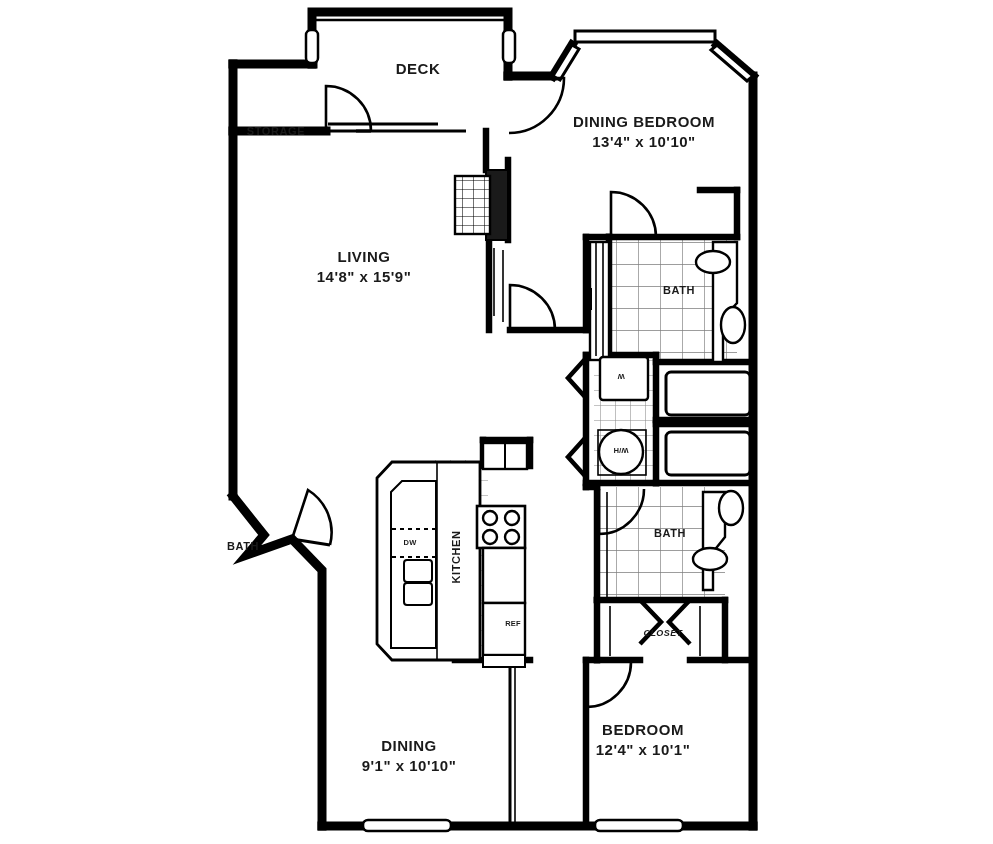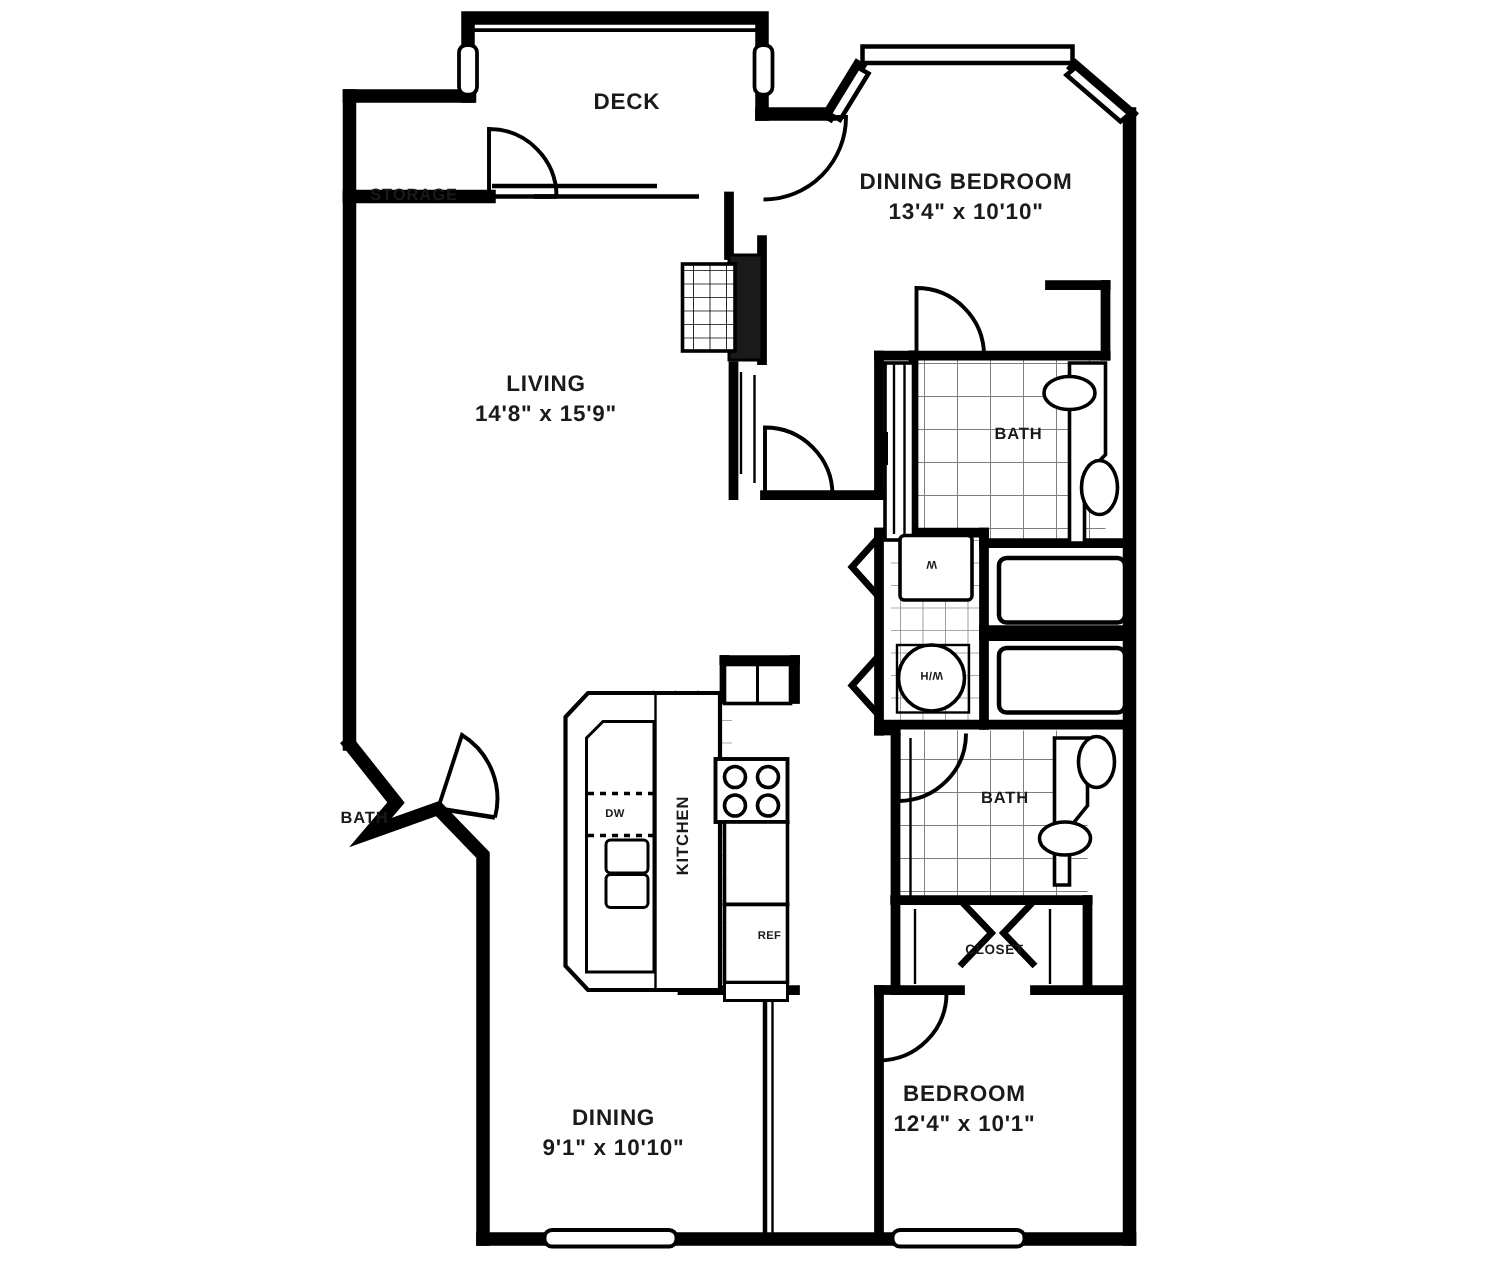--- a/index.html
+++ b/index.html
@@ -39,21 +39,21 @@
     display: block;
     font-size: 15px;
     line-height: 1.35;
   }
   .room-label .rl-dims {
     display: block;
     font-size: 15px;
     line-height: 1.35;
   }
   .room-label.small .rl-name { font-size: 11px; letter-spacing: 0.6px; }
-  .room-label.tiny .rl-name { font-size: 9px; letter-spacing: 0.4px; }
+  .room-label.tiny .rl-name { font-size: 9px; letter-spacing: 0.4px; font-style: italic; }
   .room-label.micro .rl-name { font-size: 7.5px; letter-spacing: 0.2px; }
   .room-label.rot90 { transform: translate(-50%, -50%) rotate(-90deg); }
   .room-label.rot180 { transform: translate(-50%, -50%) rotate(180deg); }
 </style>
 </head>
 <body>
 
 <div id="floorplan-page">
 
   <svg id="plan-svg" viewBox="0 0 993 844" xmlns="http://www.w3.org/2000/svg">

